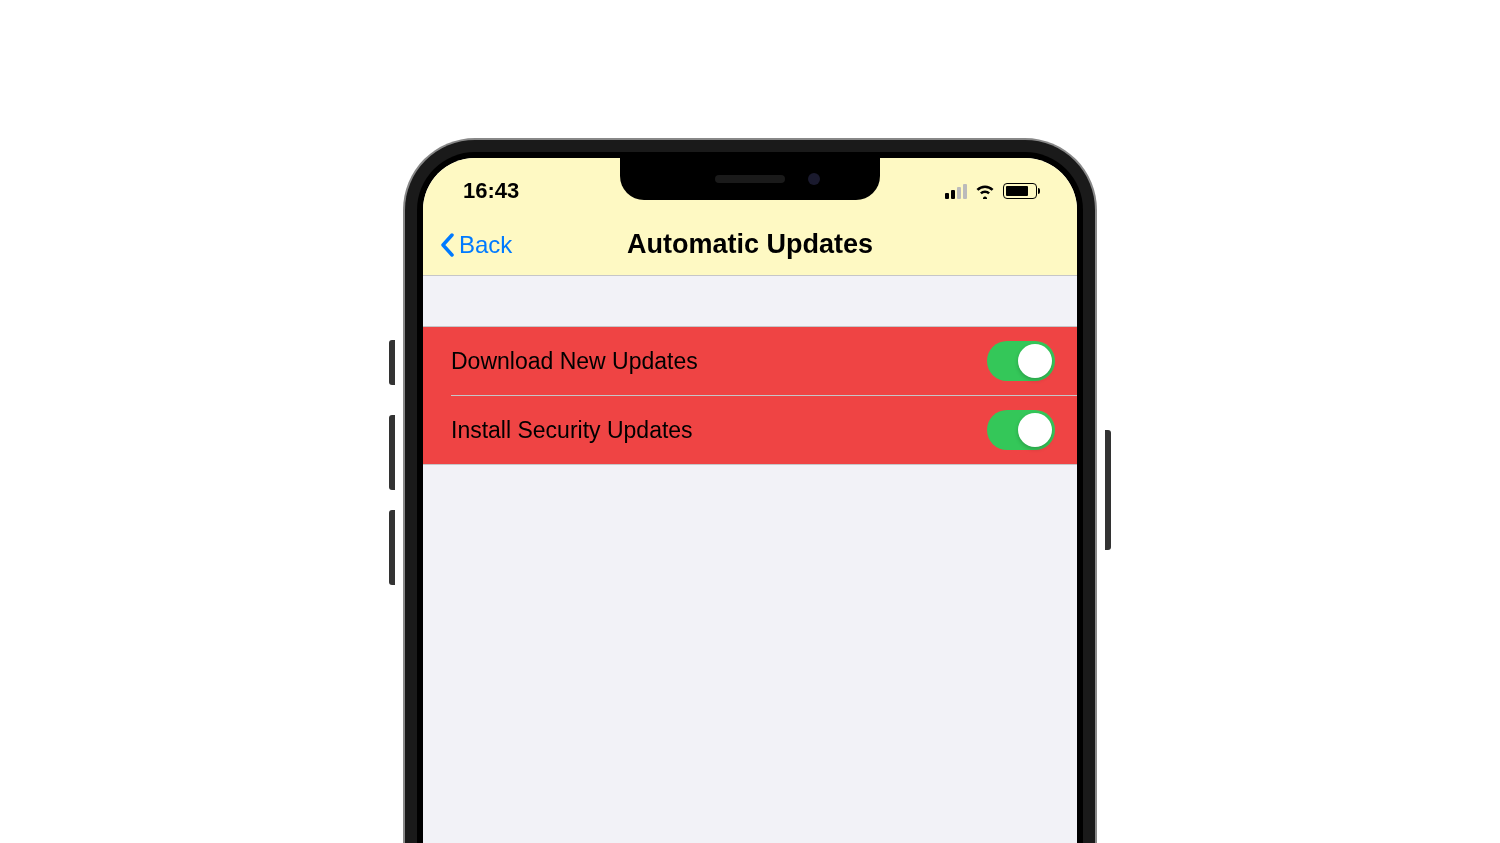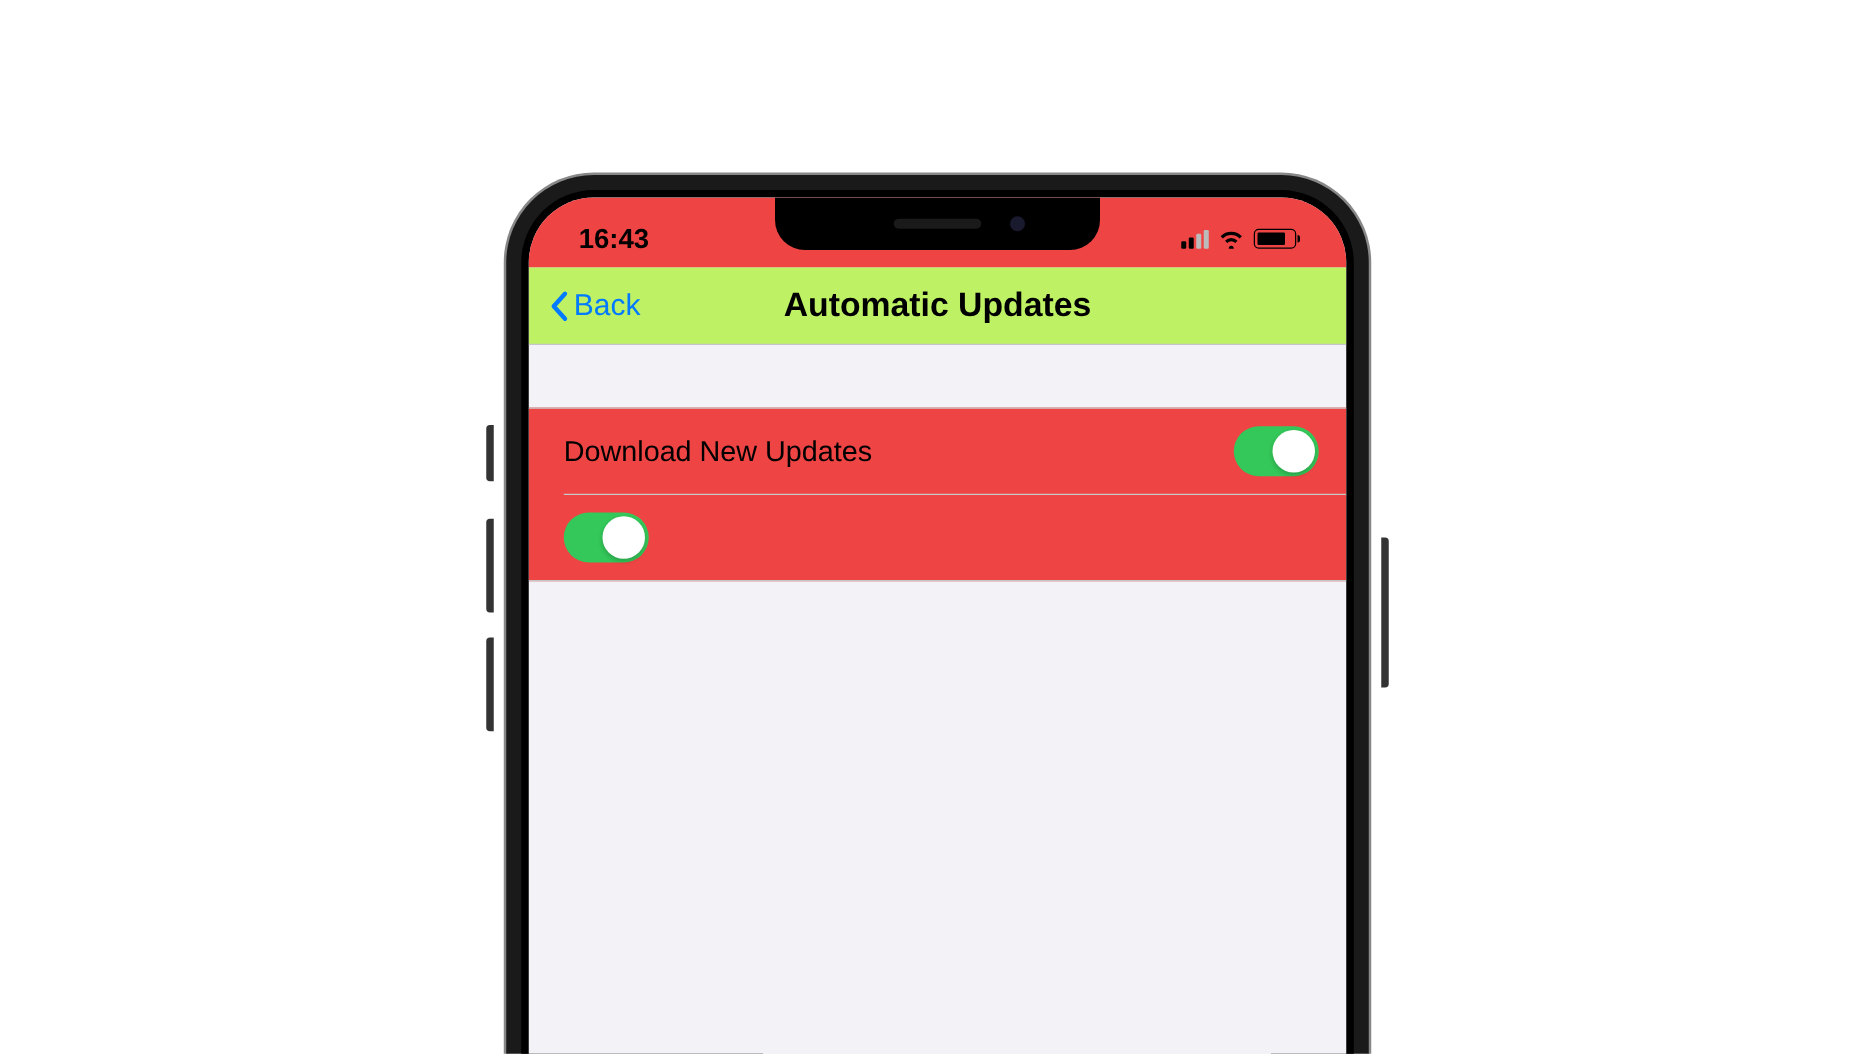--- a/index.html
+++ b/index.html
@@ -115,21 +115,21 @@
       position: absolute;
       right: 60px;
       width: 12px;
       height: 12px;
       background: #1a1a2e;
       border-radius: 50%;
     }
     
     .status-bar {
       height: 56px;
-      background: #ef4444;
+      background: #fef9c3;
       display: flex;
       justify-content: space-between;
       align-items: center;
       padding: 10px 40px 0 40px;
     }
     
     .status-time {
       font-size: 22px;
       font-weight: 600;
       color: #000;
@@ -188,21 +188,21 @@
       right: -4px;
       top: 4px;
       width: 2.5px;
       height: 6px;
       background: #000;
       border-radius: 0 2px 2px 0;
     }
     
     .nav-bar {
       height: 62px;
-      background: #bef264;
+      background: #fef9c3;
       display: flex;
       align-items: center;
       position: relative;
       border-bottom: 0.5px solid #c6c6c8;
       padding: 0 16px;
     }
     
     .back-button {
       display: flex;
       align-items: center;
@@ -329,20 +329,21 @@
       </div>
 
       <div class="settings-list">
         <div class="settings-row">
           <span class="settings-label">Download New Updates</span>
           <div class="toggle">
             <div class="toggle-knob"></div>
           </div>
         </div>
         <div class="settings-row">
+          <span class="settings-label">Install Security Updates</span>
           <div class="toggle">
             <div class="toggle-knob"></div>
           </div>
         </div>
       </div>
 
 
     </div>
   </div>
 </div>

